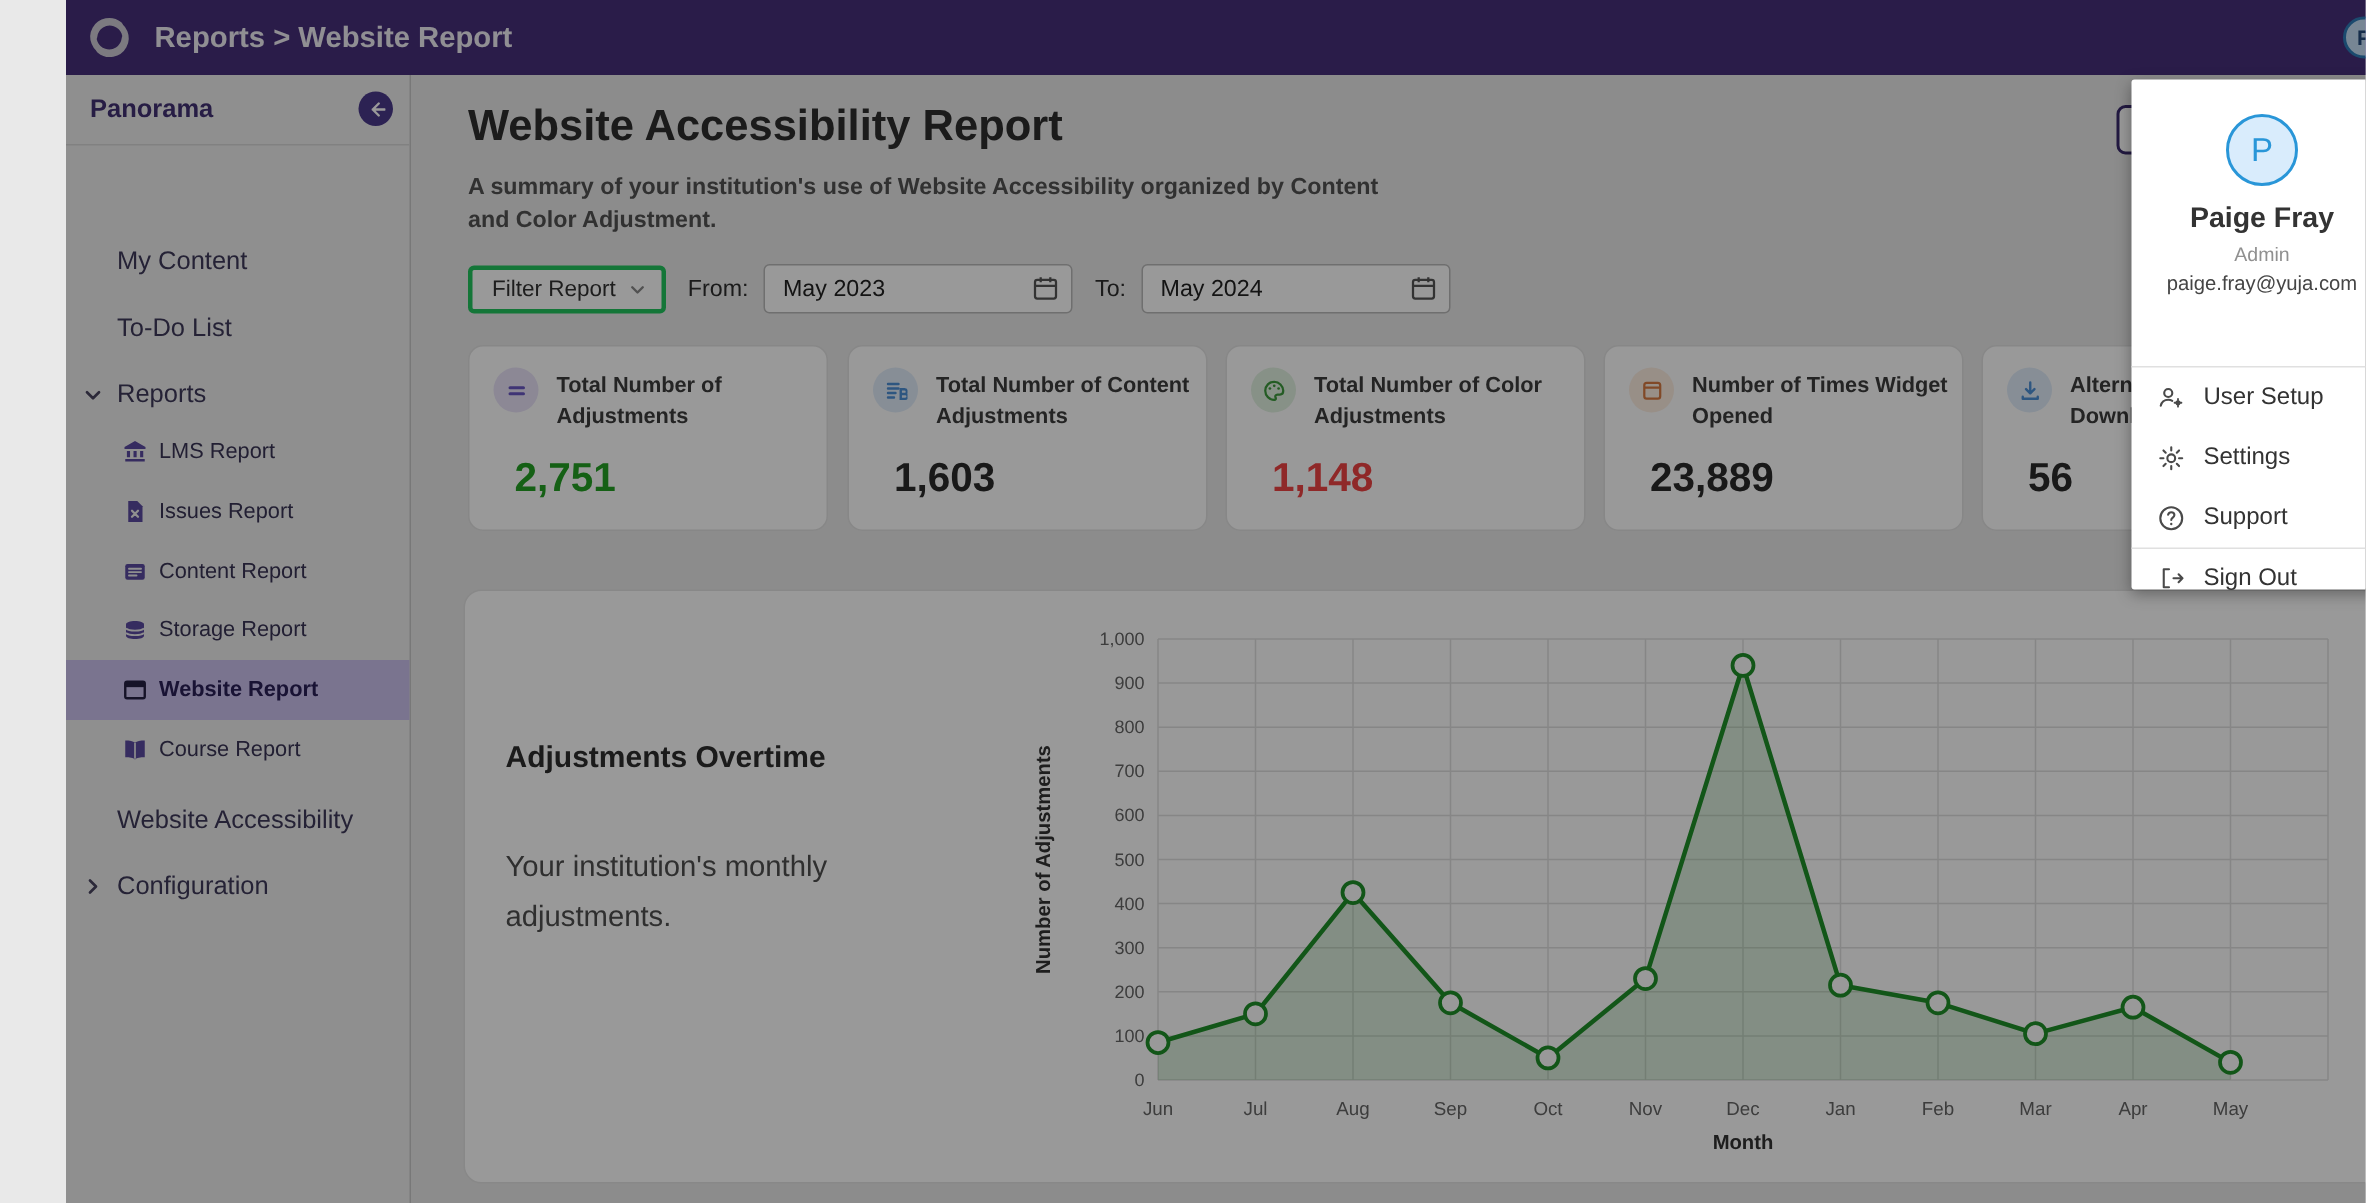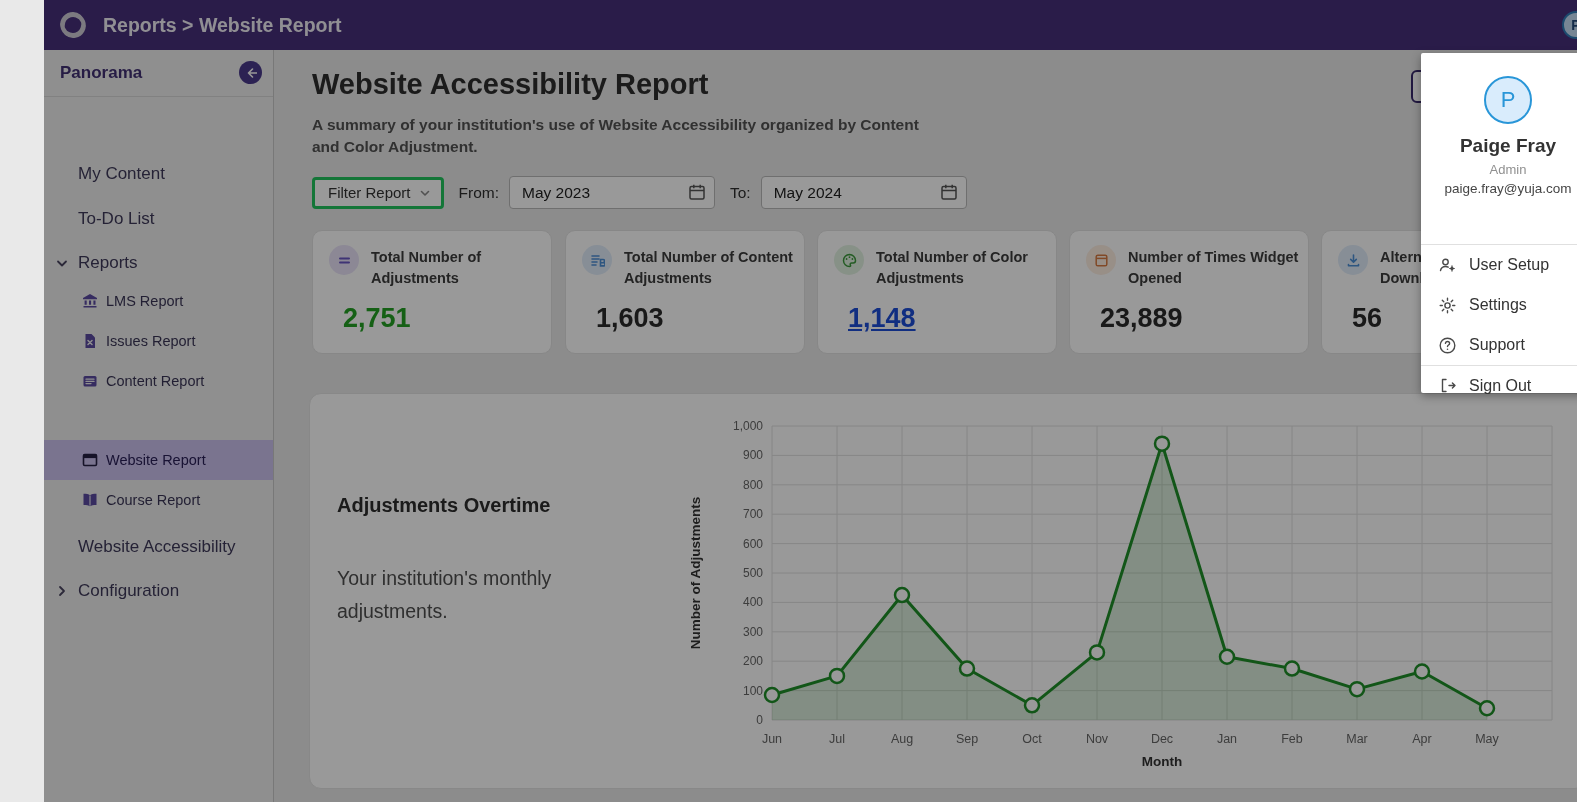--- a/index.html
+++ b/index.html
@@ -27,21 +27,21 @@
                border-radius:50%; background:#4a398b; border:none; color:#fff;
                display:flex; align-items:center; justify-content:center; cursor:pointer; }
   .nav-item { position:absolute; left:0; width:100%; display:flex; align-items:center;
               font-size:17px; color:#3f3a5a; cursor:pointer; }
   .nav-item .lbl { margin-left:34px; }
   .nav-item .chev { position:absolute; left:11px; width:14px; height:14px; display:flex; }
   .sub-item { position:absolute; left:0; width:100%; display:flex; align-items:center;
               font-size:14.5px; color:#3a3556; cursor:pointer; }
   .sub-item .ico { position:absolute; left:38px; width:16px; height:16px; display:flex; color:#5b4aa0; }
   .sub-item .lbl { margin-left:62px; }
-  .sub-item.selected { background:#cbc1ee; color:#2a2058; font-weight:normal; }
+  .sub-item.selected { background:#cbc1ee; color:#2a2058; font-weight:bold; }
   .sub-item.selected .ico { color:#262044; }
 
   
   .main { position:absolute; left:230px; top:50px; width:1347px; height:752px; background:#e9e9e9; }
   .page-title { position:absolute; left:38px; top:18px; font-size:29px; font-weight:700; color:#2e2e2e; }
   .page-subtitle { position:absolute; left:38px; top:64px; width:630px;
                    font-size:15.5px; line-height:22px; color:#525252; font-weight:600; }
   .filter-row { position:absolute; left:38px; top:126px; height:33px; display:flex; align-items:center; }
   .filter-btn { height:32px; padding:0 10px 0 13px; background:#fff; border:3px solid #22c55e;
                 border-radius:4px; font-size:15px; color:#333; display:flex; align-items:center; gap:8px;
@@ -159,20 +159,29 @@
       <span class="lbl">Issues Report</span>
     </div>
     <div class="sub-item" style="top:311px;height:40px">
       <span class="ico">
         <svg width="16" height="16" viewBox="0 0 16 16">
             <rect x="1.5" y="3" width="13" height="10.5" rx="1.5" fill="currentColor"></rect>
             <path d="M4 6.2h8M4 8.4h8M4 10.6h5" stroke="#efefef" stroke-width="1.3" stroke-linecap="round"></path>
           </svg>
       </span>
       <span class="lbl">Content Report</span>
+    </div>
+    <div class="sub-item" style="top:350px;height:40px">
+      <span class="ico">
+        <svg width="16" height="16" viewBox="0 0 16 16">
+            <path fill="currentColor" d="M2 4.2C2 2.9 4.7 2 8 2s6 .9 6 2.2v7.6c0 1.3-2.7 2.2-6 2.2s-6-.9-6-2.2z"></path>
+            <path d="M2 7c1 .9 3.3 1.4 6 1.4S13 7.9 14 7M2 10c1 .9 3.3 1.4 6 1.4s5-.5 6-1.4" stroke="#efefef" stroke-width="1.2" fill="none"></path>
+          </svg>
+      </span>
+      <span class="lbl">Storage Report</span>
     </div>
     <div class="sub-item selected" style="top:390px;height:40px">
       <span class="ico">
         <svg width="16" height="16" viewBox="0 0 16 16">
             <rect x="1.5" y="2.5" width="13" height="11" rx="1.2" fill="none" stroke="currentColor" stroke-width="1.6"></rect>
             <rect x="1.5" y="2.5" width="13" height="3.6" fill="currentColor"></rect>
           </svg>
       </span>
       <span class="lbl">Website Report</span>
     </div>
@@ -256,21 +265,21 @@
     <div class="stat-card" style="left:543px">
       <span class="stat-icon" style="background: rgb(226, 242, 226); color: rgb(60, 154, 60);">
         <svg width="15" height="15" viewBox="0 0 15 15" fill="none" stroke="currentColor" stroke-width="1.5">
             <path d="M7.5 1.5a6 6 0 1 0 0 12c1 0 1.3-.7.9-1.4-.5-.9 0-2.1 1.3-2.1h1.6c1.3 0 2.2-1 2.2-2.5a6.3 6.3 0 0 0-6-6z"></path>
             <circle cx="4.6" cy="6" r=".9" fill="currentColor" stroke="none"></circle>
             <circle cx="7.5" cy="4.2" r=".9" fill="currentColor" stroke="none"></circle>
             <circle cx="10.4" cy="6" r=".9" fill="currentColor" stroke="none"></circle>
           </svg>
       </span>
       <div class="stat-label">Total Number of Color Adjustments</div>
-      <div class="stat-value" style="color: #1d4ed8; text-decoration: underline;">1,148</div>
+      <div class="stat-value" style="color: #ef4444;">1,148</div>
     </div>
     <div class="stat-card" style="left:795px">
       <span class="stat-icon" style="background: rgb(253, 238, 226); color: rgb(215, 123, 66);">
         <svg width="15" height="15" viewBox="0 0 15 15" fill="none" stroke="currentColor" stroke-width="1.5">
             <rect x="2.2" y="2.2" width="10.6" height="10.6" rx="1.6"></rect>
             <path d="M2.2 5.4h10.6"></path>
           </svg>
       </span>
       <div class="stat-label">Number of Times Widget Opened</div>
       <div class="stat-value" style="color: rgb(43, 43, 43);">23,889</div>

